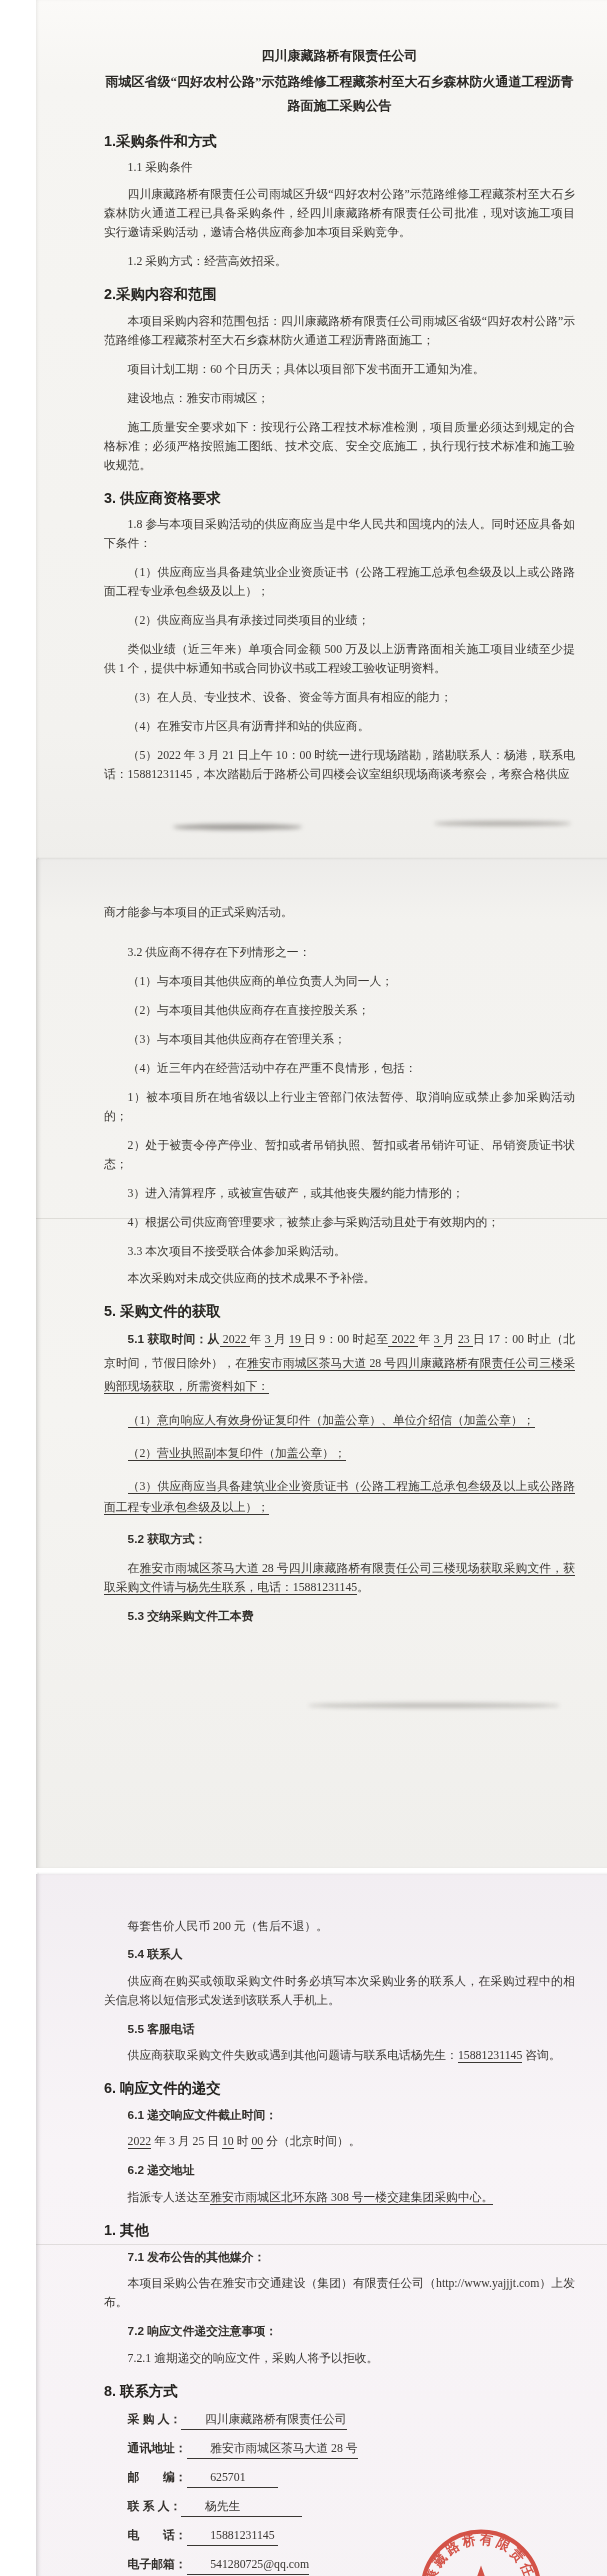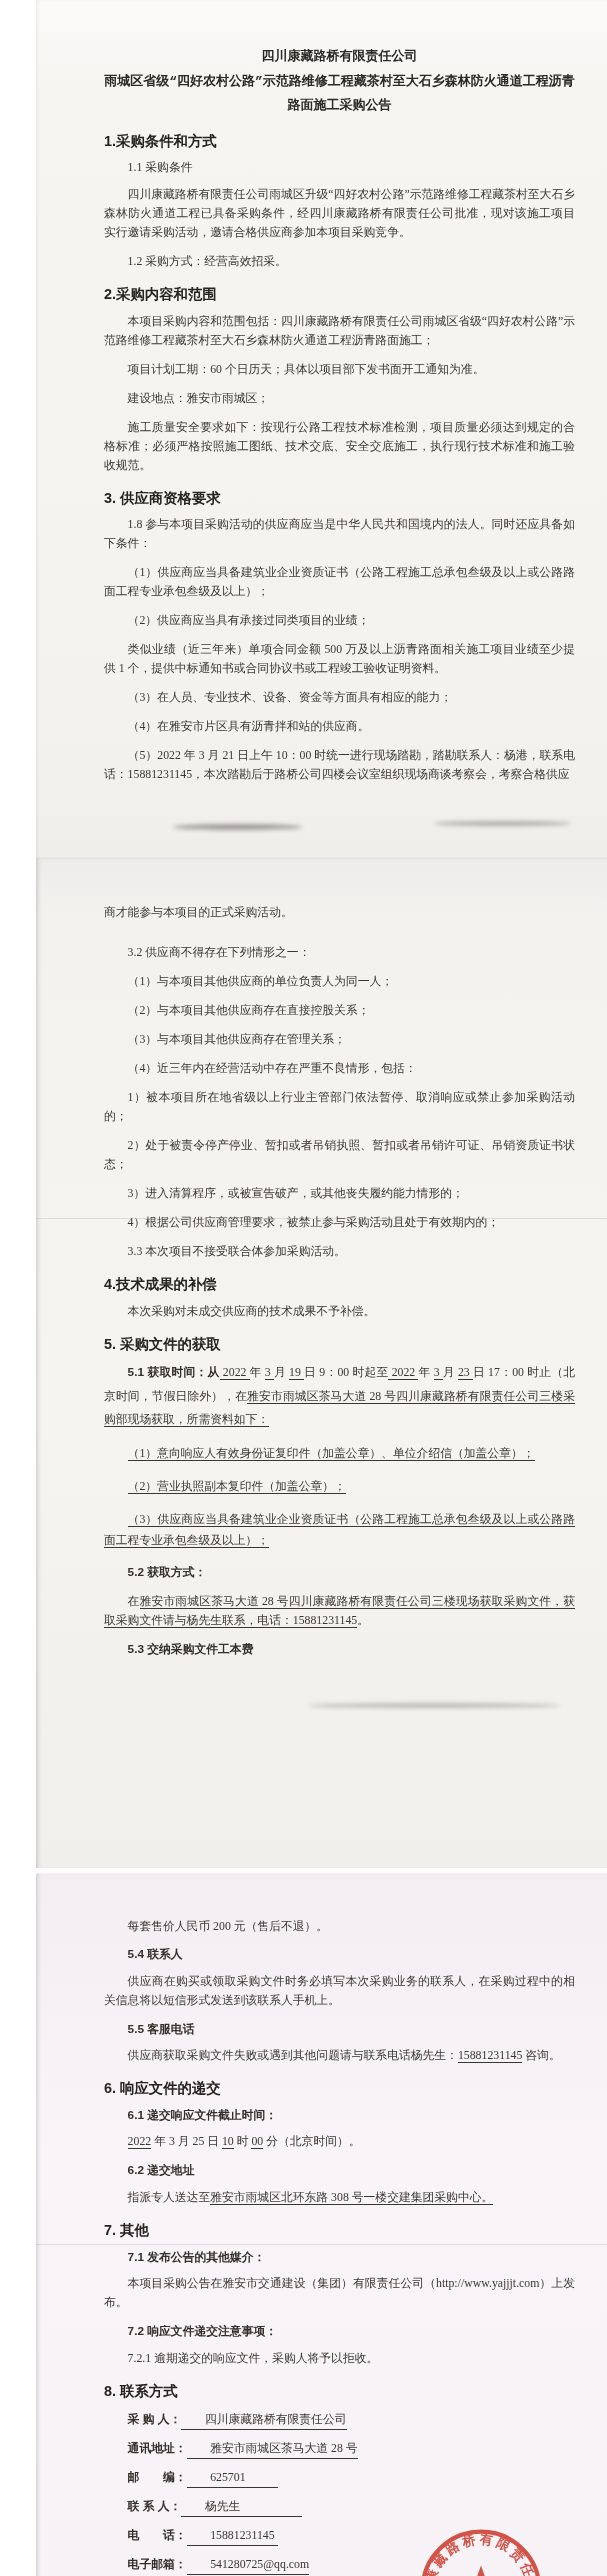--- a/index.html
+++ b/index.html
@@ -8,21 +8,21 @@
   .page{position:relative;width:607px;overflow:hidden;color:#3a3733;}
   .page-inner{padding:0 68px;}
   .page1{height:859px;background:linear-gradient(180deg,#fbfaf8 0%,#f6f5f2 10%,#f3f2ef 85%,#efeeeb 100%);box-shadow:inset 2.3px 0 4.6px -2.3px rgba(0,0,0,.12);}
   .page2{height:1009px;margin-top:0;background:linear-gradient(180deg,#edecea 0%,#f3f2ef 6%,#f5f4f1 55%,#f0efec 100%);box-shadow:inset 3.8px 0 5.3px -3px rgba(0,0,0,.22), 0 -1.5px 1.5px -0.8px rgba(0,0,0,.15);}
   .page3{height:790px;margin-top:6px;background:linear-gradient(180deg,#f2eef2 0%,#f8f4f7 35%,#f6f2f5 100%);box-shadow:inset 3.8px 0 5.3px -3px rgba(0,0,0,.20), 0 -1.5px 1.5px -0.8px rgba(0,0,0,.15);}
   p{margin:0;font-size:11.8px;line-height:19px;text-align:justify;}
   .ind{text-indent:2em;}
   .b{margin-top:7.6px;}
   .bg{margin-top:10px;}
   .doc-title{margin-top:46px;text-align:center;font-family:"Liberation Sans","DejaVu Sans",sans-serif;font-weight:700;font-size:13px;line-height:20px;color:#2b2926;}
-  .doc-subtitle{margin-top:3.8px;text-align:center;font-family:Liberation Mono, monospace;font-weight:700;font-size:13px;line-height:24px;color:#2b2926;}
+  .doc-subtitle{margin-top:3.8px;text-align:center;font-family:Liberation Serif, serif;font-weight:700;font-size:13px;line-height:24px;color:#2b2926;}
   .hd{font-family:"Liberation Sans","DejaVu Sans",sans-serif;font-weight:700;font-size:14.4px;line-height:20px;color:#262421;margin-top:13px;margin-bottom:6.8px;text-align:left;}
   .sub{font-family:"Liberation Sans","DejaVu Sans",sans-serif;font-weight:600;font-size:11.8px;color:#33302c;}
   .u{border-bottom:0.9px solid #3a3733;}
   .wide{line-height:23.5px;}
   .contact-row{margin-top:9px;font-size:11.8px;line-height:19px;}
   .contact-row .lbl{font-family:"Liberation Sans","DejaVu Sans",sans-serif;font-weight:600;color:#33302c;}
   .contact-row .val{border-bottom:0.9px solid #3a3733;display:inline-block;min-width:91px;}
   .smudge{position:absolute;border-radius:50%;filter:blur(2.3px);}
   .crease{position:absolute;left:0;width:100%;height:0.8px;background:rgba(120,115,108,.18);}
   .signature{position:absolute;right:82px;top:700px;text-align:left;z-index:3;}
@@ -72,21 +72,20 @@
       <p class="ind bg">（1）与本项目其他供应商的单位负责人为同一人；</p>
       <p class="ind bg">（2）与本项目其他供应商存在直接控股关系；</p>
       <p class="ind bg">（3）与本项目其他供应商存在管理关系；</p>
       <p class="ind bg">（4）近三年内在经营活动中存在严重不良情形，包括：</p>
       <p class="ind bg">1）被本项目所在地省级以上行业主管部门依法暂停、取消响应或禁止参加采购活动的；</p>
       <p class="ind bg">2）处于被责令停产停业、暂扣或者吊销执照、暂扣或者吊销许可证、吊销资质证书状态；</p>
       <p class="ind bg">3）进入清算程序，或被宣告破产，或其他丧失履约能力情形的；</p>
       <p class="ind bg">4）根据公司供应商管理要求，被禁止参与采购活动且处于有效期内的；</p>
       <p class="ind bg">3.3 本次项目不接受联合体参加采购活动。</p>
 
-      <p class="hd">4.技术成果的补偿</p>
       <p class="ind b">本次采购对未成交供应商的技术成果不予补偿。</p>
 
       <p class="hd">5. 采购文件的获取</p>
 
       <p class="ind b wide">
         <span class="sub">5.1 获取时间：从</span><span class="u">  2022  </span><span> 年 </span><span class="u"> 3 </span><span> 月 </span><span class="u"> 19 </span><span> 日 9：00 时起至</span><span class="u">  2022 </span><span> 年 </span><span class="u"> 3 </span><span> 月 </span><span class="u"> 23 </span><span> 日 17：00 时止（北京时间，节假日除外），在</span><span class="u">雅安市雨城区茶马大道 28 号四川康藏路桥有限责任公司三楼采购部现场获取，所需资料如下：</span>
       </p>
 
       <p class="ind bg wide"><span class="u">（1）意向响应人有效身份证复印件（加盖公章）、单位介绍信（加盖公章）；</span></p>
       <p class="ind bg wide"><span class="u">（2）营业执照副本复印件（加盖公章）；</span></p>
@@ -111,21 +110,21 @@
       <p class="ind bg"><span class="sub">5.5 客服电话</span></p>
       <p class="ind b"><span>供应商获取采购文件失败或遇到其他问题请与联系电话杨先生：</span><span class="u">15881231145</span><span> 咨询。</span></p>
 
       <p class="hd">6. 响应文件的递交</p>
       <p class="ind b"><span class="sub">6.1 递交响应文件截止时间：</span></p>
       <p class="ind b"><span class="u">2022</span><span> 年 3 月 25 日 </span><span class="u">10</span><span> 时 </span><span class="u">00</span><span> 分（北京时间）。</span></p>
 
       <p class="ind bg"><span class="sub">6.2 递交地址</span></p>
       <p class="ind b"><span>指派专人送达至</span><span class="u">雅安市雨城区北环东路 308 号一楼交建集团采购中心。</span></p>
 
-      <p class="hd">7. 其他</p>
+      <p class="hd">1. 其他</p>
       <p class="ind b"><span class="sub">7.1 发布公告的其他媒介：</span></p>
       <p class="ind b">本项目采购公告在雅安市交通建设（集团）有限责任公司（http://www.yajjjt.com）上发布。</p>
       <p class="ind bg"><span class="sub">7.2 响应文件递交注意事项：</span></p>
       <p class="ind b">7.2.1 逾期递交的响应文件，采购人将予以拒收。</p>
 
       <p class="hd">8. 联系方式</p>
 
       <p class="contact-row ind"><span class="lbl">采 购 人：</span><span class="val">四川康藏路桥有限责任公司</span></p>
       <p class="contact-row ind"><span class="lbl">通讯地址：</span><span class="val">雅安市雨城区茶马大道 28 号</span></p>
       <p class="contact-row ind"><span class="lbl">邮　　编：</span><span class="val">625701</span></p>

